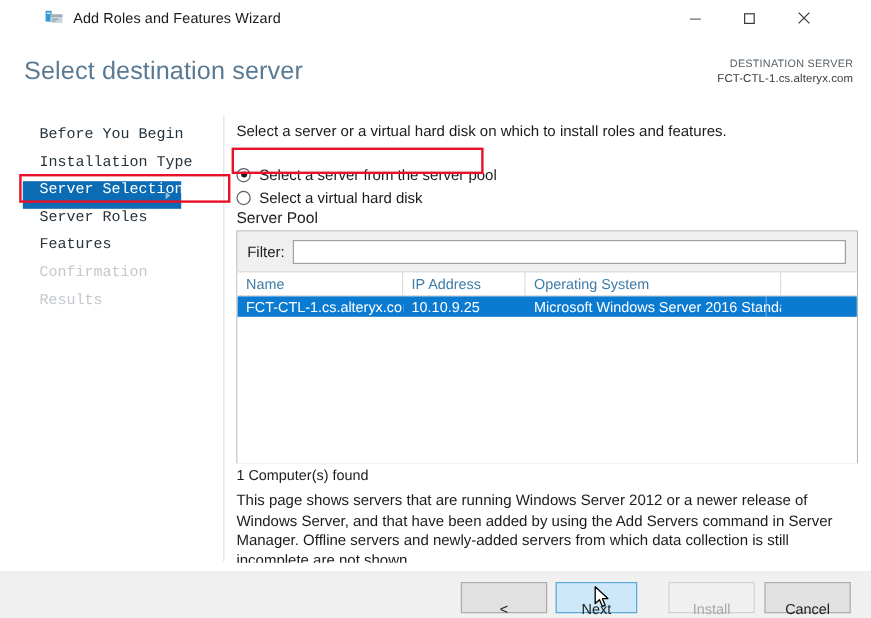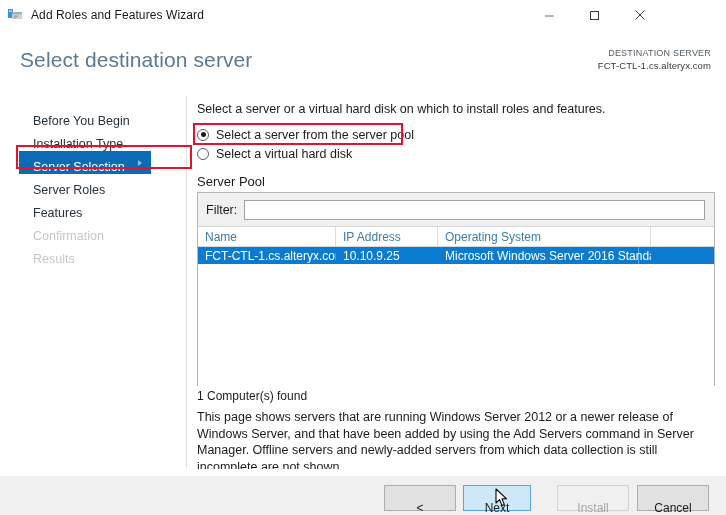--- a/index.html
+++ b/index.html
@@ -25,20 +25,21 @@
 
   
   .titlebar {
     position: absolute;
     top: 0; left: 0;
     width: 662px;
     height: 30px;
     background: #ffffff;
     display: flex;
     align-items: center;
+    padding-left: 30px;
   }
   .titlebar-icon {
     width: 16px; height: 16px;
     margin-left: 7px;
     margin-right: 8px;
     position: relative;
     flex: none;
   }
   .titlebar-title {
     font-size: 12px;
@@ -109,24 +110,25 @@
     background: #ffffff;
     border-right: 1px solid #e2e2e2;
     box-sizing: border-box;
   }
   .nav-item {
     position: relative;
     height: 23px;
     margin-left: 22px;
     padding-left: 11px;
     display: flex;
-    align-items: flex-end;
+    align-items: flex-start;
     font-size: 12.5px;
     color: #26333d;
     white-space: nowrap;
+    font-family: Liberation Mono, monospace;
   }
   .nav-item.selected {
     background: #0b6cb5;
     color: #ffffff;
     margin-left: 19px;
     padding-left: 14px;
     width: 132px;
     box-sizing: border-box;
   }
   .nav-item.selected::after {
@@ -152,21 +154,21 @@
   }
   .intro-text {
     position: absolute;
     left: 9px; top: 6px;
     font-size: 12.5px;
     color: #1b1b1b;
     white-space: nowrap;
   }
   .radio-group {
     position: absolute;
-    left: 9px; top: 29px;
+    left: 9px; top: 40px;
   }
   .radio-row {
     display: flex;
     align-items: center;
     height: 19px;
     font-size: 12.5px;
     color: #1b1b1b;
     white-space: nowrap;
   }
   .radio-mark {

